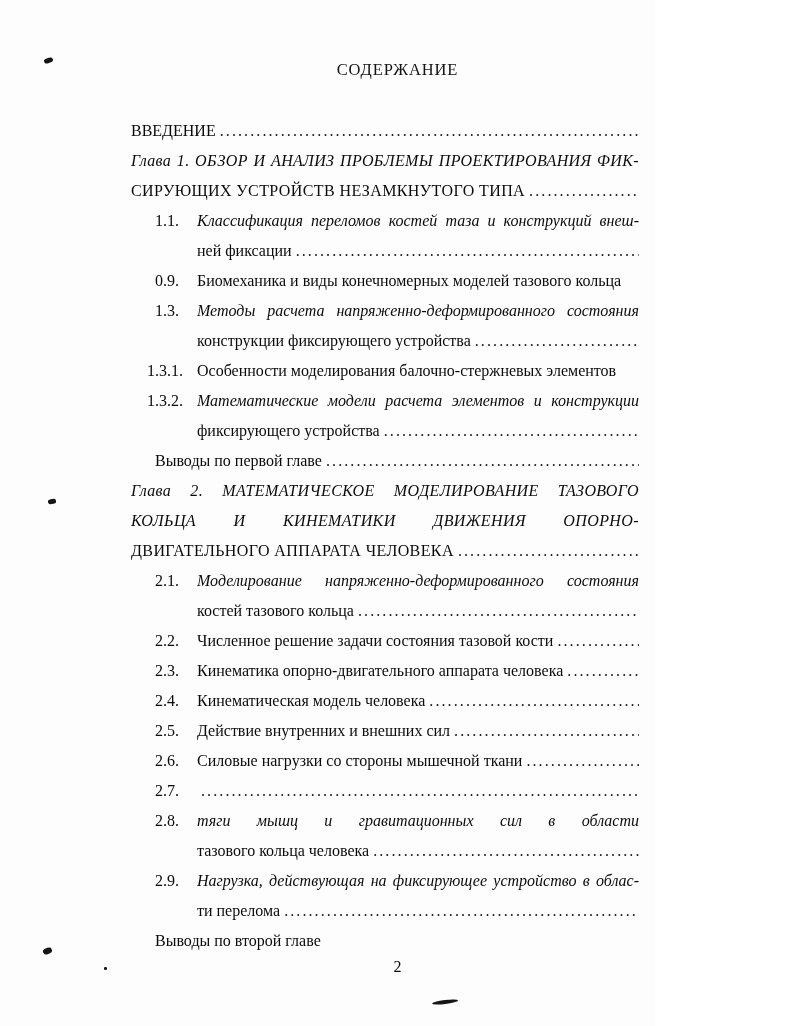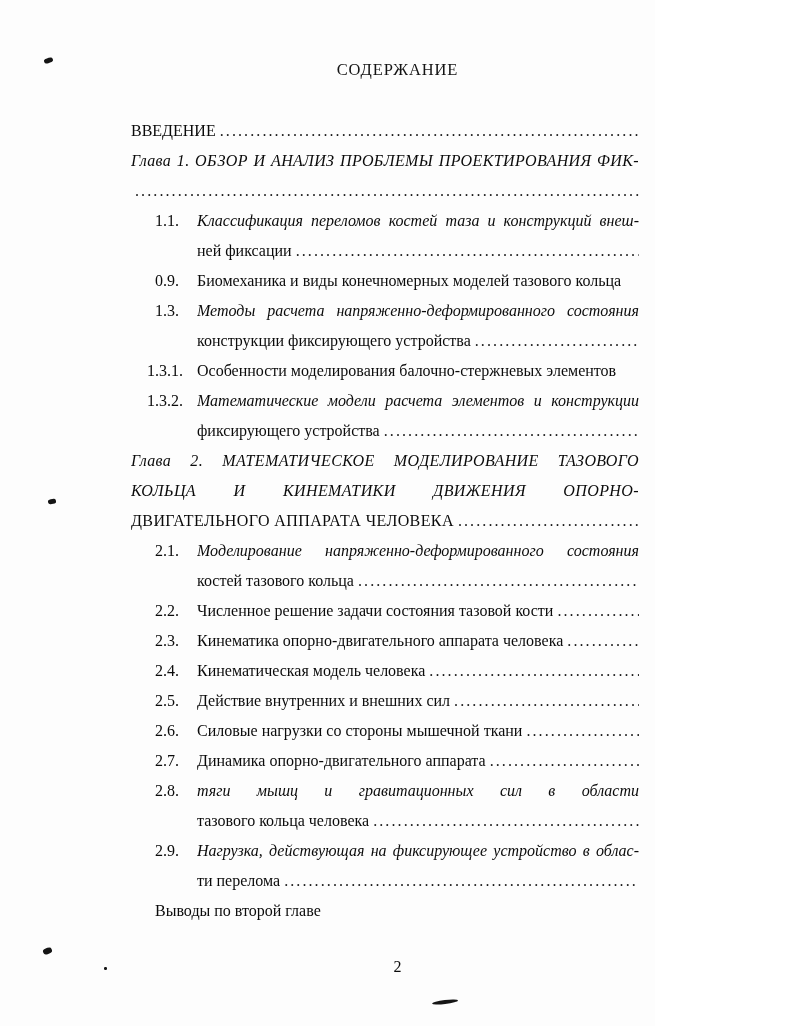--- a/index.html
+++ b/index.html
@@ -172,20 +172,21 @@
           <span>ФИК-</span>
         </span>
           </div>
       </div>
       <div class="pg blank">.</div>
     </div>
 
     <div class="row">
       <div class="entry">
         <div class="ln lead capsline i0">
+          <span class="label">СИРУЮЩИХ УСТРОЙСТВ НЕЗАМКНУТОГО ТИПА</span>
           <span class="dots"></span>
         </div>
       </div>
       <div class="pg">10</div>
     </div>
 
     <div class="row">
       <div class="entry">
         <div class="numrow">
           <div class="numcol w1">1.1.</div>
@@ -294,20 +295,29 @@
     <div class="row">
       <div class="entry">
         <div class="ln lead hang">
           <span class="label">фиксирующего устройства</span>
           <span class="dots"></span>
         </div>
       </div>
       <div class="pg">33</div>
     </div>
 
+    <div class="row">
+      <div class="entry">
+        <div class="ln lead i1">
+          <span class="label">Выводы по первой главе</span>
+          <span class="dots"></span>
+        </div>
+      </div>
+      <div class="pg">39</div>
+    </div>
 
     <div class="row">
       <div class="entry">
         <div class="ln just capsline i0">
             <span class="txt">
           <span>Глава</span>
           <span>2.</span>
           <span>МАТЕМАТИЧЕСКОЕ</span>
           <span>МОДЕЛИРОВАНИЕ</span>
           <span>ТАЗОВОГО</span>
@@ -444,21 +454,20 @@
       </div>
       <div class="pg">52</div>
     </div>
 
     <div class="row">
       <div class="entry">
         <div class="numrow">
           <div class="numcol w1">2.7.</div>
           <div class="textcol">
             <div class="ln lead">
-              <span class="label">Динамика опорно-двигательного аппарата</span>
               <span class="dots"></span>
             </div>
           </div>
         </div>
       </div>
       <div class="pg">56</div>
     </div>
 
     <div class="row">
       <div class="entry">

